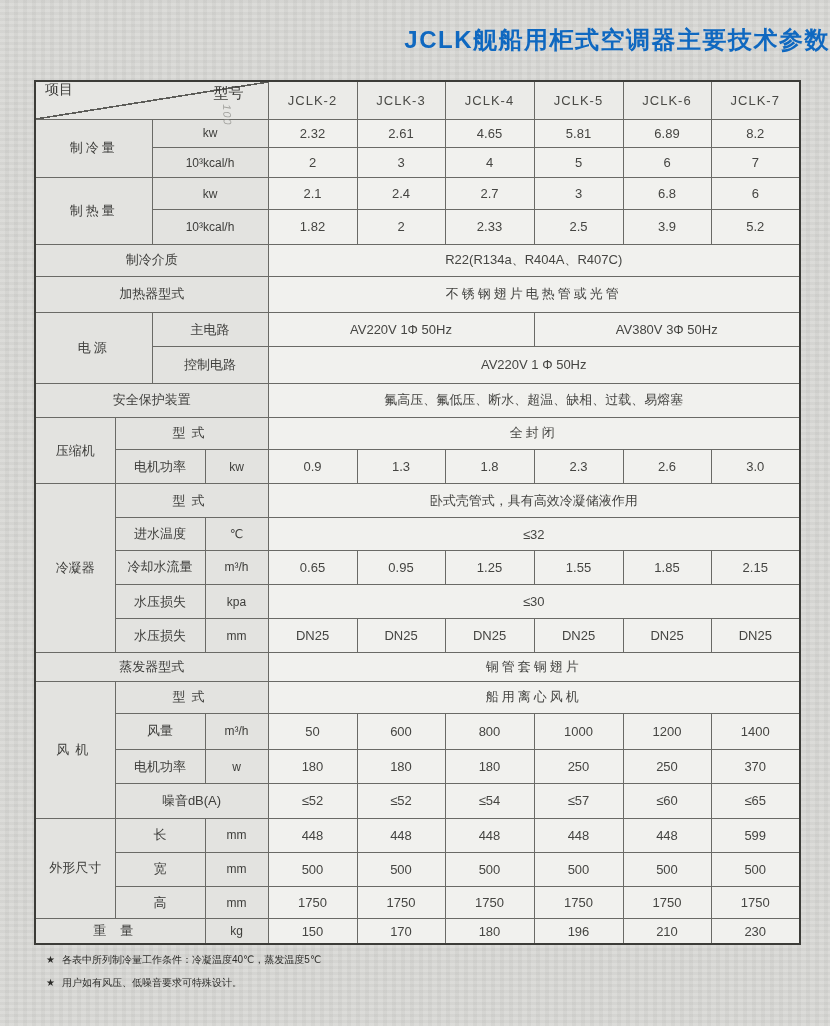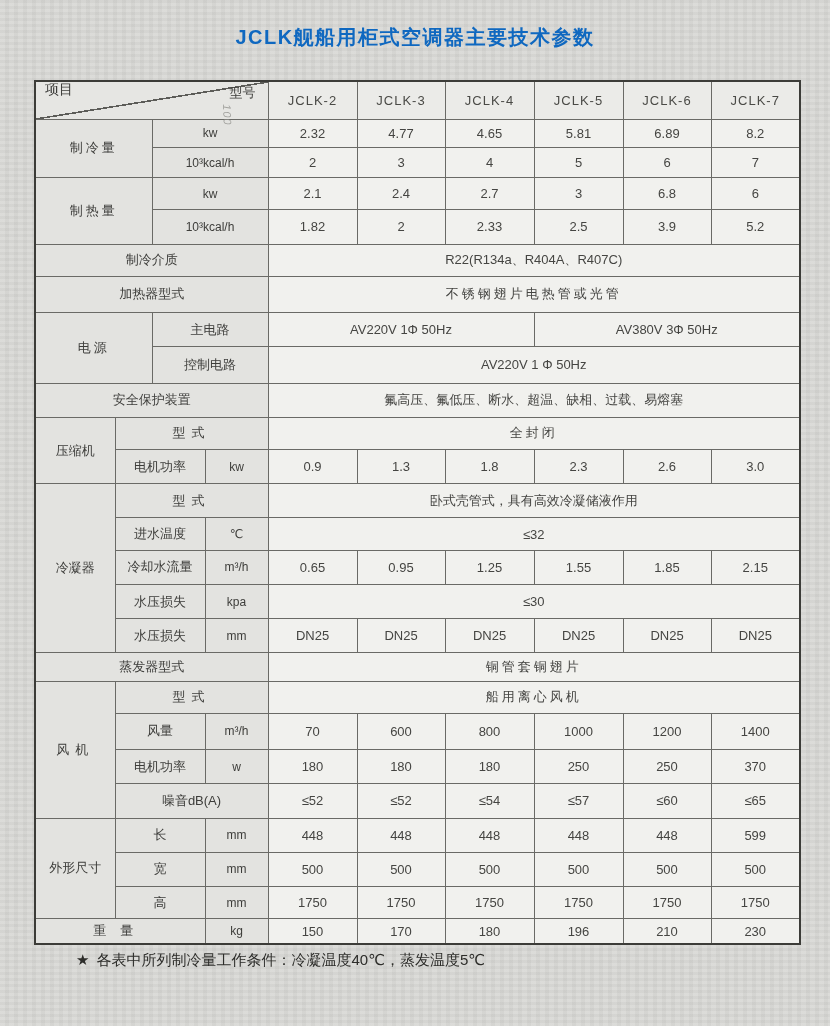--- a/index.html
+++ b/index.html
@@ -10,21 +10,21 @@
   }
   .page{
     position:relative; width:830px; height:1026px; overflow:hidden;
     background:
       repeating-linear-gradient(0deg, rgba(255,255,255,.05) 0 3px, rgba(120,120,118,.05) 3px 6px),
       repeating-linear-gradient(90deg, rgba(255,255,255,.04) 0 5px, rgba(110,110,108,.05) 5px 9px),
       #d8d8d5;
   }
   .title{
     position:absolute; top:24px; left:0; width:100%;
-    text-align:center; font-size:20px; font-weight:bold;
+    text-align:right; font-size:24px; font-weight:bold;
     color:#0f68c0; letter-spacing:1.5px;
   }
   table.spec{
     position:absolute; left:34px; top:80px;
     width:766px; height:865px;
     border-collapse:collapse; table-layout:fixed;
     border:2px solid #3c3c38;
     font-size:13px; color:#3d3d3a;
   }
   td{
@@ -43,30 +43,30 @@
     position:relative;
     background:
       linear-gradient(to bottom right,
         transparent calc(50% - 0.8px),
         #5c5c58 calc(50% - 0.8px),
         #5c5c58 calc(50% + 0.8px),
         transparent calc(50% + 0.8px)),
       #e6e6e3;
   }
   .diag .corner-item{ position:absolute; left:9px; bottom:20px; font-size:14px; }
-  .diag .corner-model{ position:absolute; right:12px; top:2px; font-size:13px; }
+  .diag .corner-model{ position:absolute; right:24px; top:2px; font-size:15px; }
   .hand-mark{
     position:absolute; left:233px; top:104px;
     transform:rotate(88deg); transform-origin:top left;
     font-size:11px; color:#8e8e8a; opacity:.75; letter-spacing:1px;
     font-style:italic;
   }
   .notes{
-    position:absolute; left:76px; top:948px; width:740px;
-    font-size:15px; color:#2d2d2a; line-height:23px;
+    position:absolute; left:46px; top:948px; width:740px;
+    font-size:10px; color:#2d2d2a; line-height:23px;
   }
   .note-line{ white-space:nowrap; }
   .note-line .bullet{ margin-right:7px; }
 </style>
 </head>
 <body>
 
 <div class="page">
 
   <div class="title">JCLK舰船用柜式空调器主要技术参数</div>
@@ -96,21 +96,21 @@
       <td class="hdr">JCLK-4</td>
       <td class="hdr">JCLK-5</td>
       <td class="hdr">JCLK-6</td>
       <td class="hdr">JCLK-7</td>
     </tr>
 
     <tr style="height:28px">
       <td rowspan="2" colspan="2" class="lab sp1">制冷量</td>
       <td colspan="2" class="lab unit">kw</td>
       <td class="val">2.32</td>
-      <td class="val">4.77</td>
+      <td class="val">2.61</td>
       <td class="val">4.65</td>
       <td class="val">5.81</td>
       <td class="val">6.89</td>
       <td class="val">8.2</td>
     </tr>
     <tr style="height:30px">
       <td colspan="2" class="lab unit">10³kcal/h</td>
       <td class="val">2</td>
       <td class="val">3</td>
       <td class="val">4</td>
@@ -223,21 +223,21 @@
     </tr>
 
     <tr style="height:32px">
       <td rowspan="4" class="lab sp2">风机</td>
       <td colspan="3" class="lab sp2">型式</td>
       <td colspan="6" class="val sp1">船用离心风机</td>
     </tr>
     <tr style="height:36px">
       <td colspan="2" class="lab">风量</td>
       <td class="lab unit">m³/h</td>
-      <td class="val">70</td>
+      <td class="val">50</td>
       <td class="val">600</td>
       <td class="val">800</td>
       <td class="val">1000</td>
       <td class="val">1200</td>
       <td class="val">1400</td>
     </tr>
     <tr style="height:34px">
       <td colspan="2" class="lab">电机功率</td>
       <td class="lab unit">w</td>
       <td class="val">180</td>
@@ -301,15 +301,18 @@
     </tr>
   </tbody>
     </table>
 
   <span class="hand-mark">100</span>
 
   <div class="notes">
     <div class="note-line">
       <span class="bullet">★</span><span>各表中所列制冷量工作条件：冷凝温度40℃，蒸发温度5℃</span>
     </div>
+    <div class="note-line">
+      <span class="bullet">★</span><span>用户如有风压、低噪音要求可特殊设计。</span>
+    </div>
   </div>
 
 </div>
 
 </body></html>

